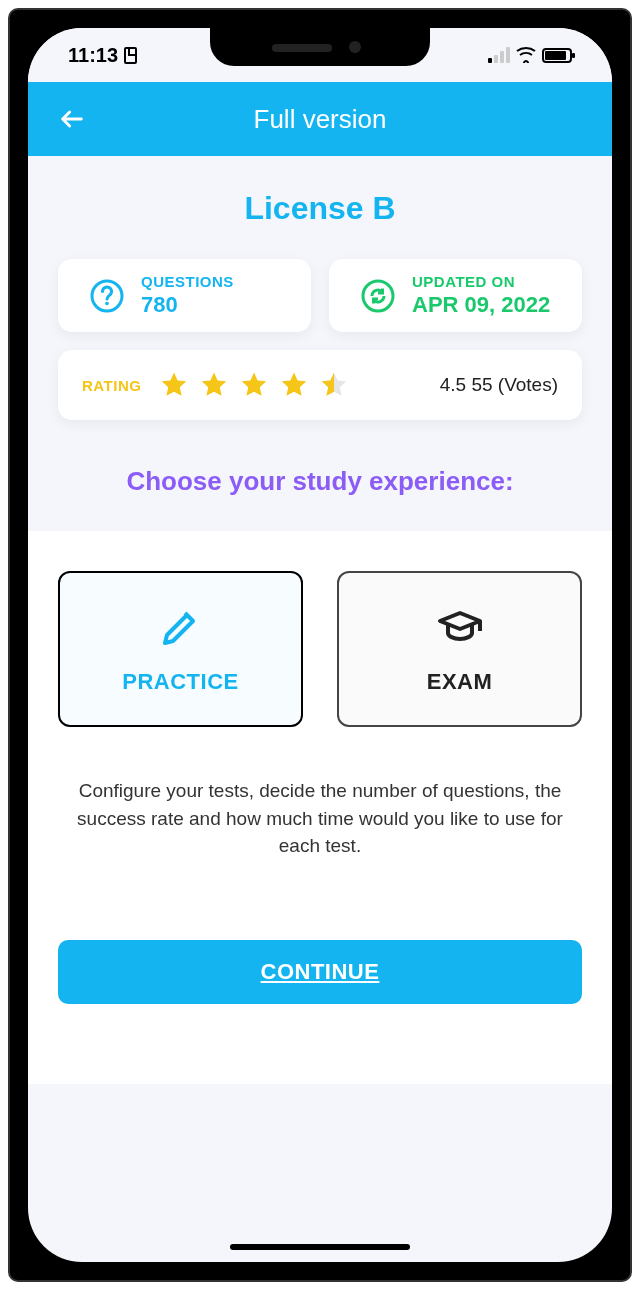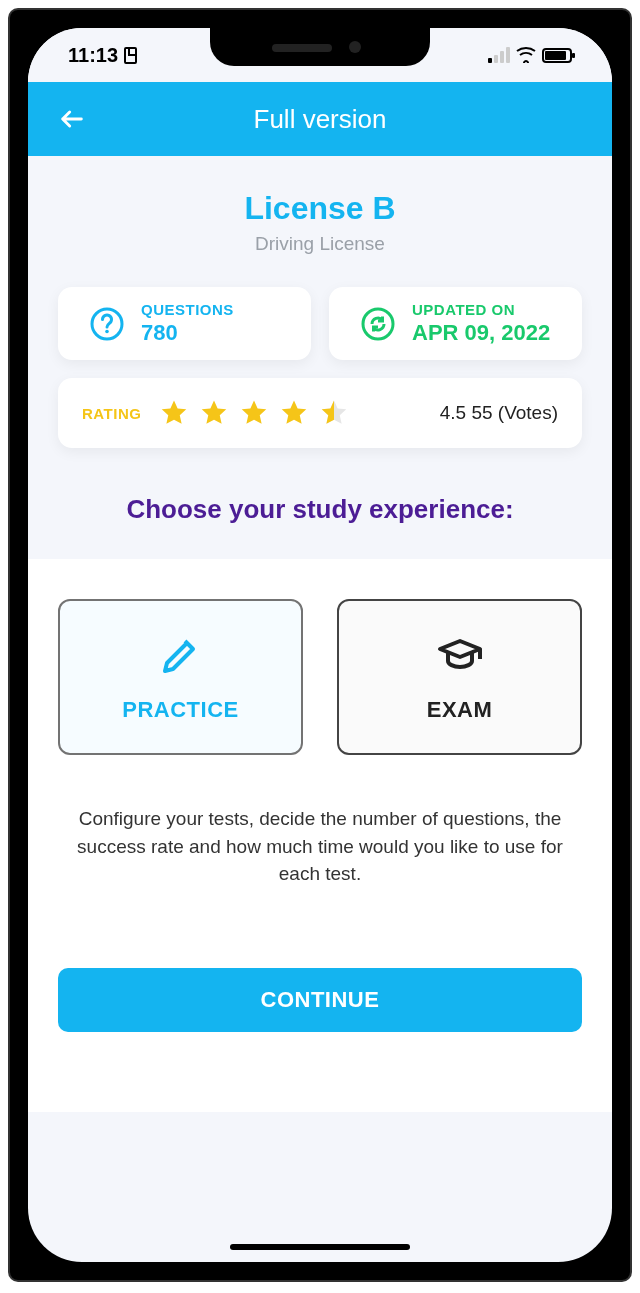--- a/index.html
+++ b/index.html
@@ -153,21 +153,21 @@
     align-items: center;
     gap: 18px;
     box-shadow: 0 4px 14px rgba(0,0,0,0.06);
   }
   .rating-label { color:#f5c518; font-size:15px; font-weight:600; letter-spacing:0.5px; }
   .stars { display:flex; gap:10px; }
   .rating-text { color:#222; font-size:19px; font-weight:500; margin-left:auto; }
 
   .choose-title {
     text-align:center;
-    color:#4c1d95;
+    color:#8b5cf6;
     font-size:26px;
     font-weight:800;
     margin-top:46px;
   }
 
   .mode-area {
     background:#fff;
     margin: 34px -30px 0;
     padding: 40px 30px 80px;
   }
@@ -176,21 +176,21 @@
     flex:1;
     height: 156px;
     border-radius: 12px;
     display:flex;
     flex-direction:column;
     align-items:center;
     justify-content:center;
     gap:18px;
   }
   .mode-practice {
-    border: 2px solid #737373;
+    border: 2px solid #000000;
     background: #f6fcff;
     color:#14b4f0;
   }
   .mode-exam {
     border: 2px solid #444;
     background: #fafafa;
     color:#222;
   }
   .mode-label { font-size:22px; font-weight:800; letter-spacing:0.5px; }
 
@@ -207,20 +207,21 @@
     margin-top: 80px;
     width:100%;
     background:#14b4f0;
     color:#fff;
     border:none;
     border-radius:10px;
     height:64px;
     font-size:22px;
     font-weight:800;
     letter-spacing:0.5px;
+    text-decoration:underline;
   }
 
   .home-indicator {
     position:absolute;
     bottom:12px;
     left:50%;
     transform:translateX(-50%);
     width:180px;
     height:6px;
     background:#000;
@@ -259,21 +260,20 @@
       <div class="back-btn">
         <svg width="28" height="28" viewBox="0 0 24 24">
             <path d="M20 12H4M10 6l-6 6 6 6" stroke="#fff" stroke-width="2.5" fill="none" stroke-linecap="round" stroke-linejoin="round"></path>
           </svg>
       </div>
       <div class="app-title">Full version</div>
     </div>
 
     <div class="content">
       <div class="cat-title">License B</div>
-      <div class="cat-sub">Driving License</div>
 
       <div class="info-row">
         <div class="info-card q-card">
           <svg width="36" height="36" viewBox="0 0 24 24">
               <circle cx="12" cy="12" r="10" stroke="#14b4f0" stroke-width="2" fill="none"></circle>
               <path d="M9 9a3 3 0 1 1 4.5 2.6C12.5 12.3 12 13 12 14" stroke="#14b4f0" stroke-width="2" fill="none" stroke-linecap="round"></path>
               <circle cx="12" cy="17" r="1.2" fill="#14b4f0"></circle>
             </svg>
           <div class="info-labels">
             <span class="info-label">QUESTIONS</span>

